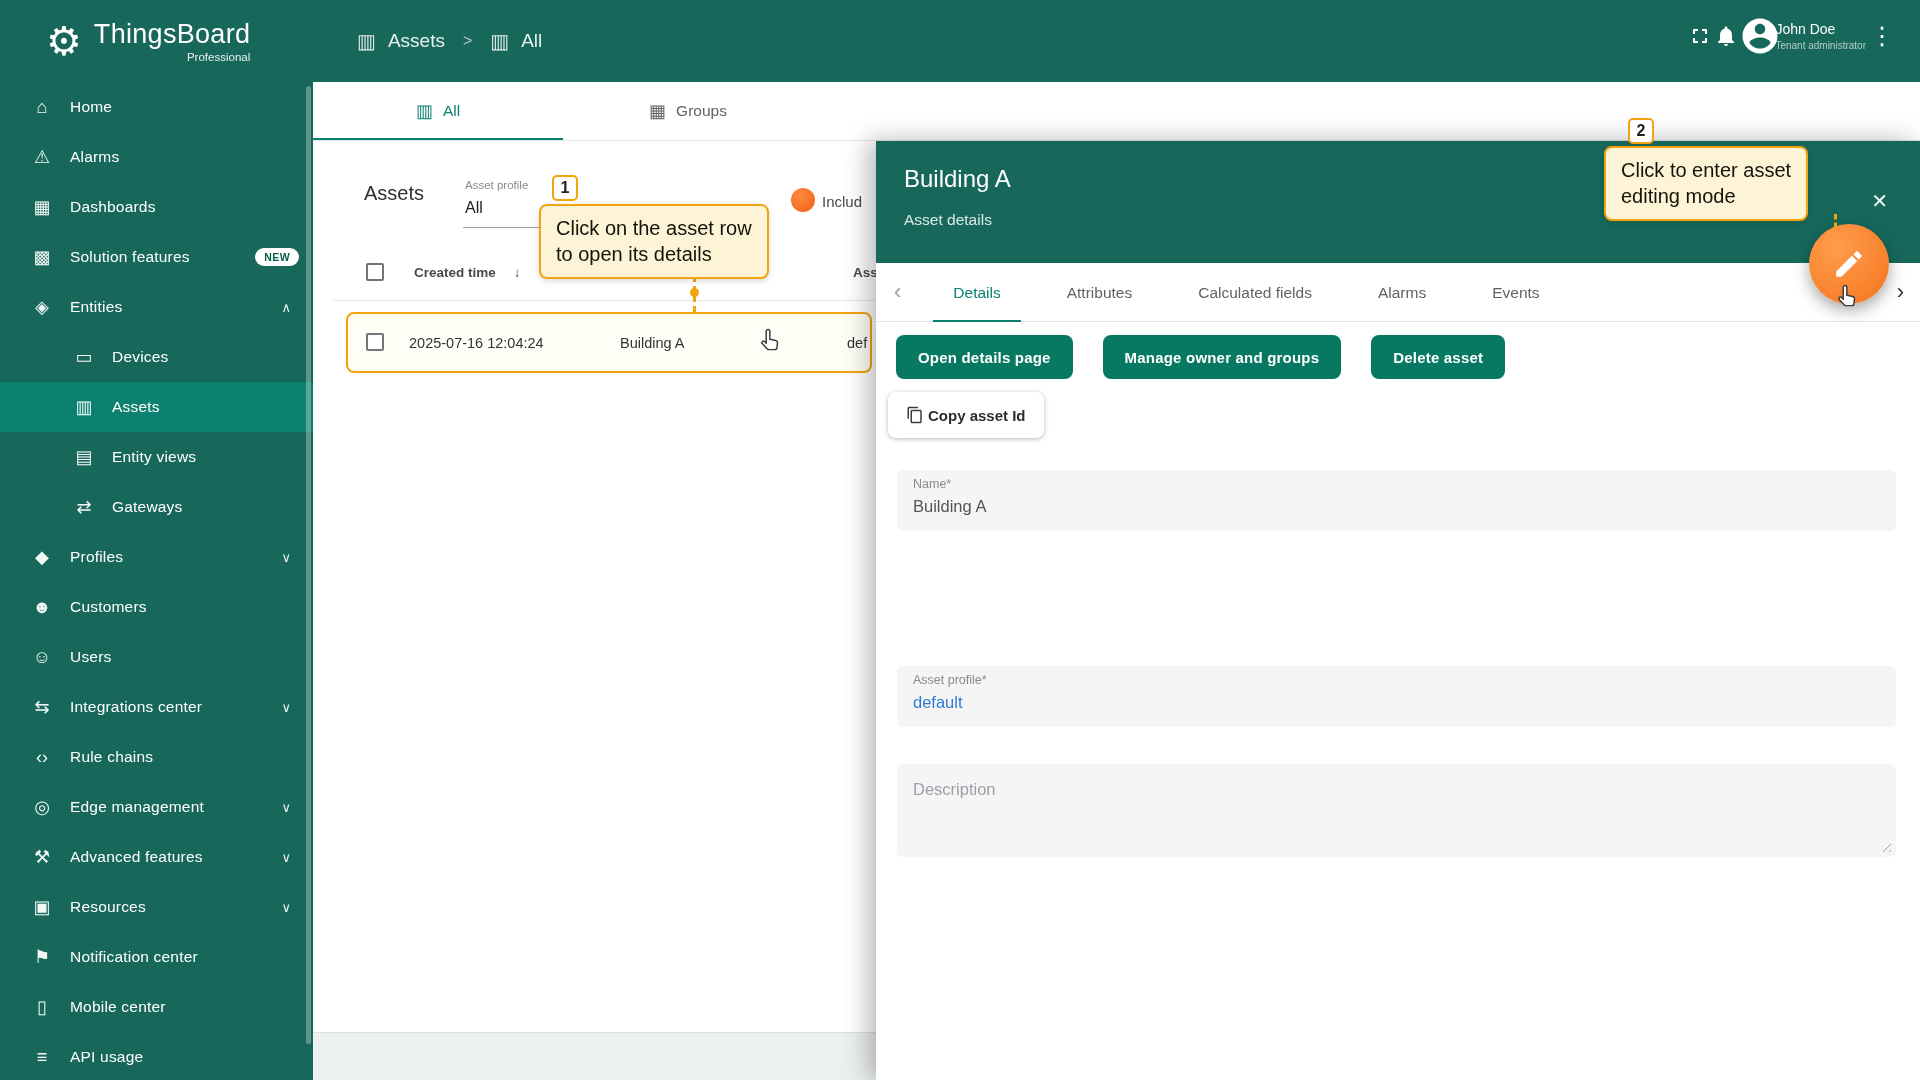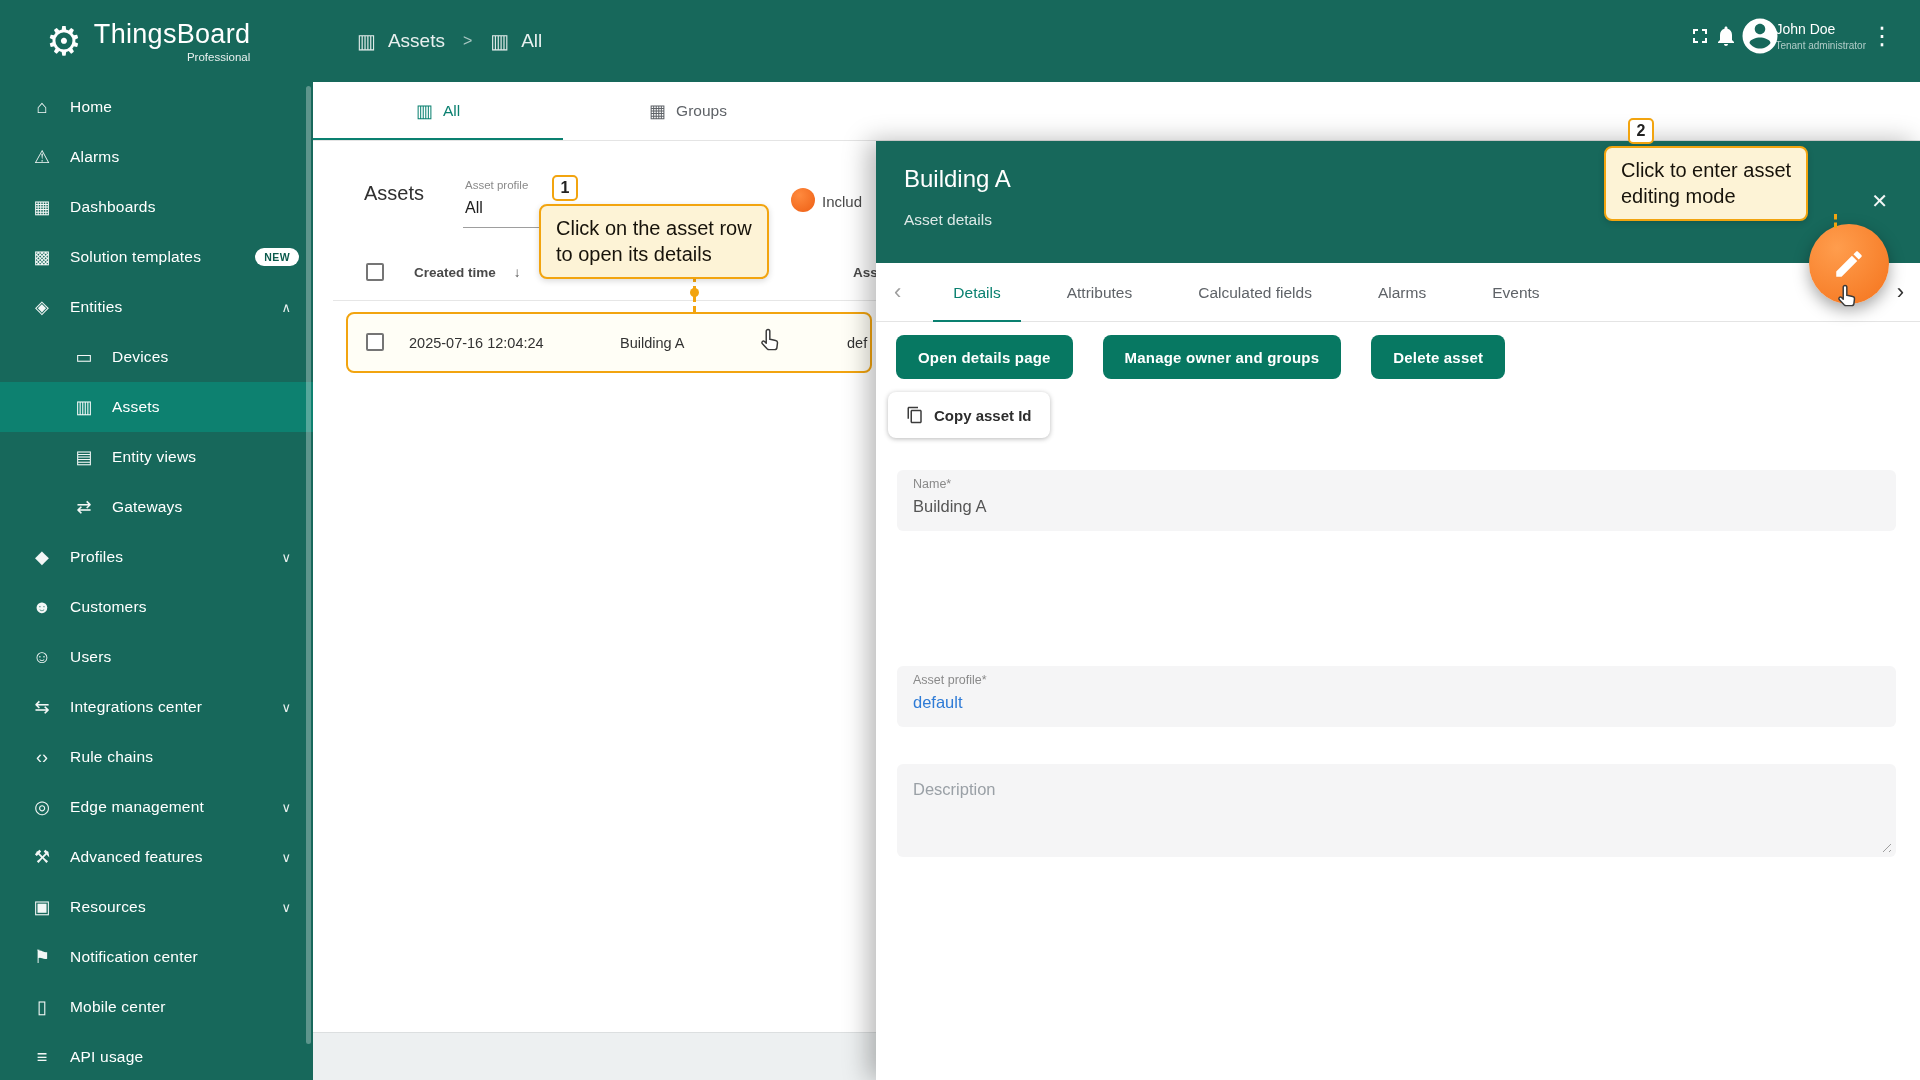--- a/index.html
+++ b/index.html
@@ -67,21 +67,21 @@
   .p-title{position:absolute;left:28px;top:24px;font-size:24px;font-weight:500;}
   .p-sub{position:absolute;left:28px;top:70px;font-size:15.5px;opacity:.85;}
   .p-close{position:absolute;right:32px;top:48px;font-size:20px;cursor:pointer;opacity:.95;}
   .p-tabs{height:59px;border-bottom:1px solid #e4e4e4;display:flex;align-items:center;gap:26px;padding-left:12px;position:relative;}
   .p-nav{font-size:22px;color:#9e9e9e;cursor:pointer;padding:0 6px;}
   .p-nav.next{position:absolute;right:10px;color:#333;}
   .p-tab{height:59px;line-height:59px;padding:0 20px;font-size:15.5px;font-weight:500;color:#5f6368;cursor:pointer;white-space:nowrap;}
   .p-tab.active{color:var(--accent);box-shadow:inset 0 -2px 0 var(--accent);}
   .p-actions{position:absolute;left:20px;top:194px;display:flex;gap:30px;}
   .p-btn{height:44px;border:none;border-radius:8px;background:var(--btn);color:#fff;font-family:inherit;font-size:15px;font-weight:600;padding:0 22px;cursor:pointer;letter-spacing:.2px;}
-  .copy-btn{position:absolute;left:12px;top:251px;height:46px;background:#fff;border:none;border-radius:8px;box-shadow:0 1px 5px rgba(0,0,0,.28);display:flex;align-items:center;gap:10px;padding:0 18px;font-family:inherit;font-size:15px;font-weight:700;color:#2d2d2d;cursor:pointer;}
+  .copy-btn{position:absolute;left:12px;top:251px;height:46px;background:#fff;border:none;border-radius:8px;box-shadow:0 1px 5px rgba(0,0,0,.28);display:flex;align-items:center;gap:4px;padding:0 18px;font-family:inherit;font-size:15px;font-weight:700;color:#2d2d2d;cursor:pointer;}
   .field{position:absolute;left:21px;width:999px;background:#f5f5f6;border-radius:6px;cursor:text;}
   .f-label{position:absolute;left:16px;top:7px;font-size:12.5px;color:#8a8a8a;}
   .f-value{position:absolute;left:16px;top:27px;font-size:16.5px;color:#555;}
   .f-placeholder{position:absolute;left:16px;font-size:16.5px;color:#9aa0a6;}
   .f-link{color:var(--link_blue);}
   .resize-handle{position:absolute;right:5px;bottom:5px;width:12px;height:12px;background:repeating-linear-gradient(135deg,transparent 0 3px,#9e9e9e 3px 4px);clip-path:polygon(100% 0,100% 100%,0 100%);}
 
   
   .tut-box{position:absolute;background:var(--cream);border:2.5px solid var(--orange);border-radius:8px;padding:9px 15px;font-size:20px;line-height:1.32;color:#17130b;white-space:pre-line;z-index:40;box-shadow:0 2px 6px rgba(0,0,0,.15);}
   .tut-badge{position:absolute;width:26px;height:26px;background:#fff;border:2.5px solid var(--orange);border-radius:5px;display:flex;align-items:center;justify-content:center;font-size:16px;font-weight:700;color:#222;z-index:41;}
@@ -140,21 +140,21 @@
   <div class="sb-item">
       <span class="sb-ic">⚠</span>
       <span class="sb-lb">Alarms</span>
     </div>
   <div class="sb-item">
       <span class="sb-ic">▦</span>
       <span class="sb-lb">Dashboards</span>
     </div>
   <div class="sb-item">
       <span class="sb-ic">▩</span>
-      <span class="sb-lb">Solution templates</span>
+      <span class="sb-lb">Solution features</span>
       <span class="sb-badge">NEW</span>
     </div>
   <div class="sb-item">
       <span class="sb-ic">◈</span>
       <span class="sb-lb">Entities</span>
       <span class="sb-chev">∧</span>
     </div>
   <div class="sb-item indent">
       <span class="sb-ic">▭</span>
       <span class="sb-lb">Devices</span>

